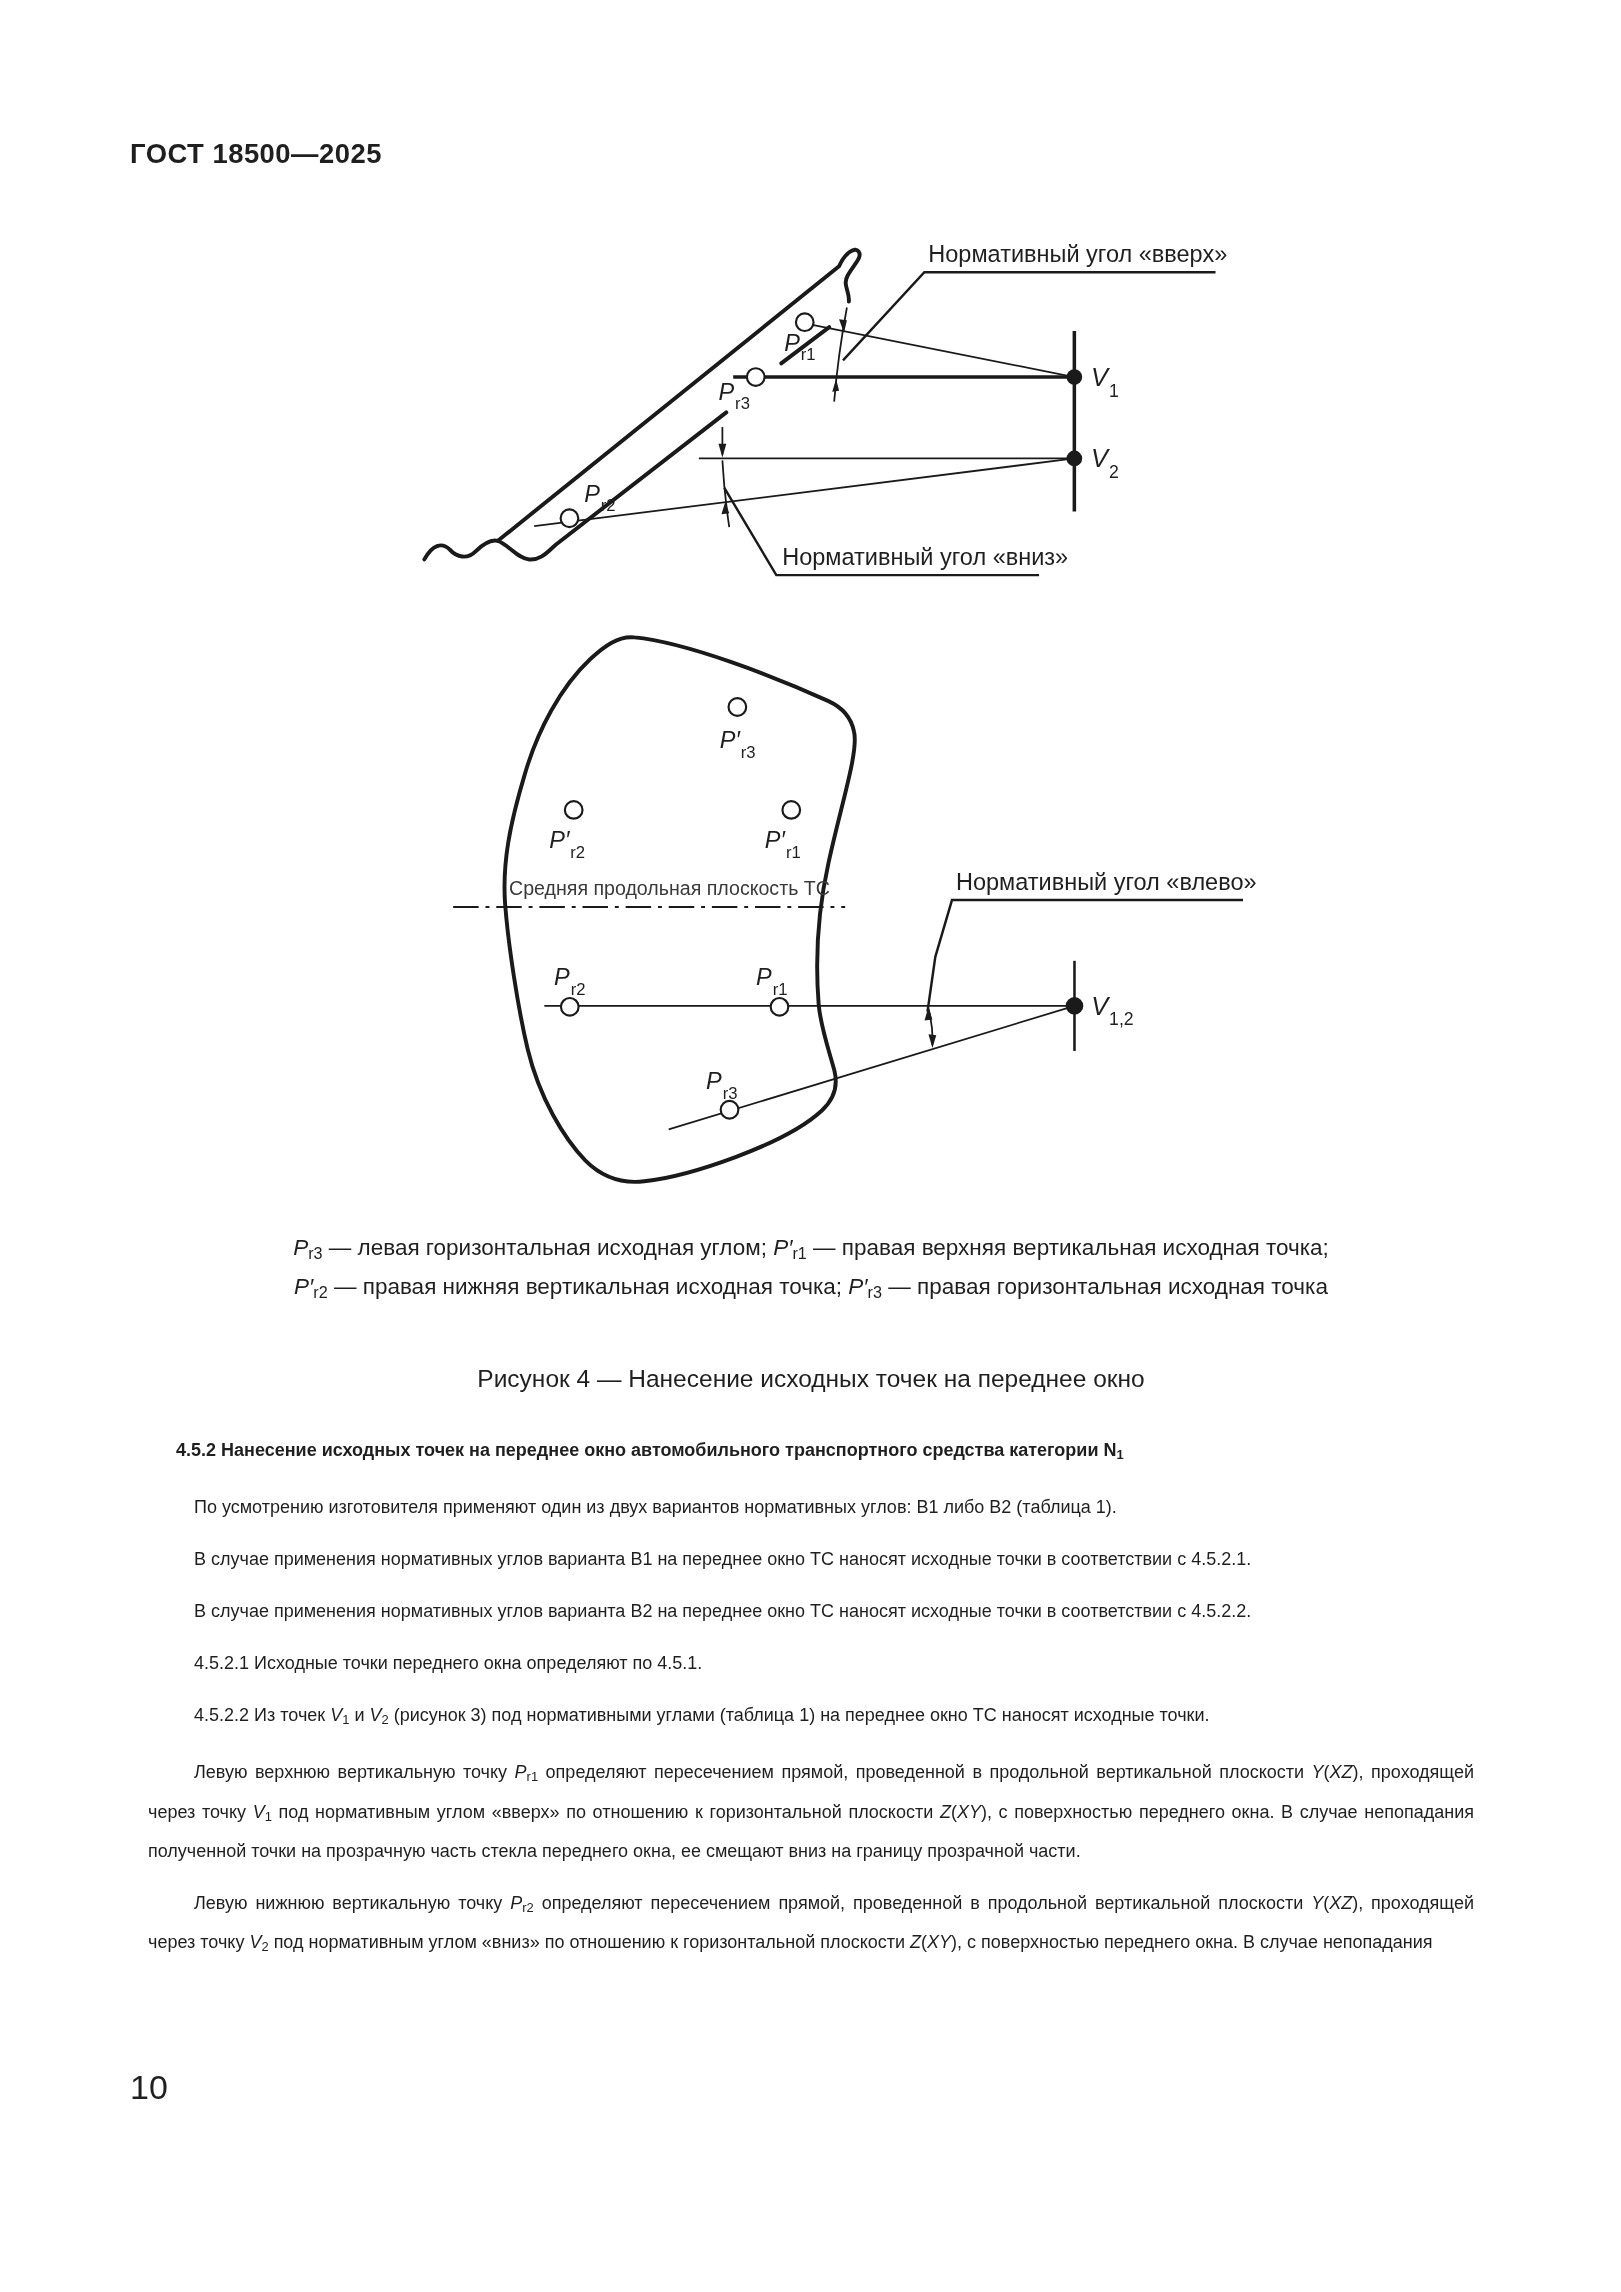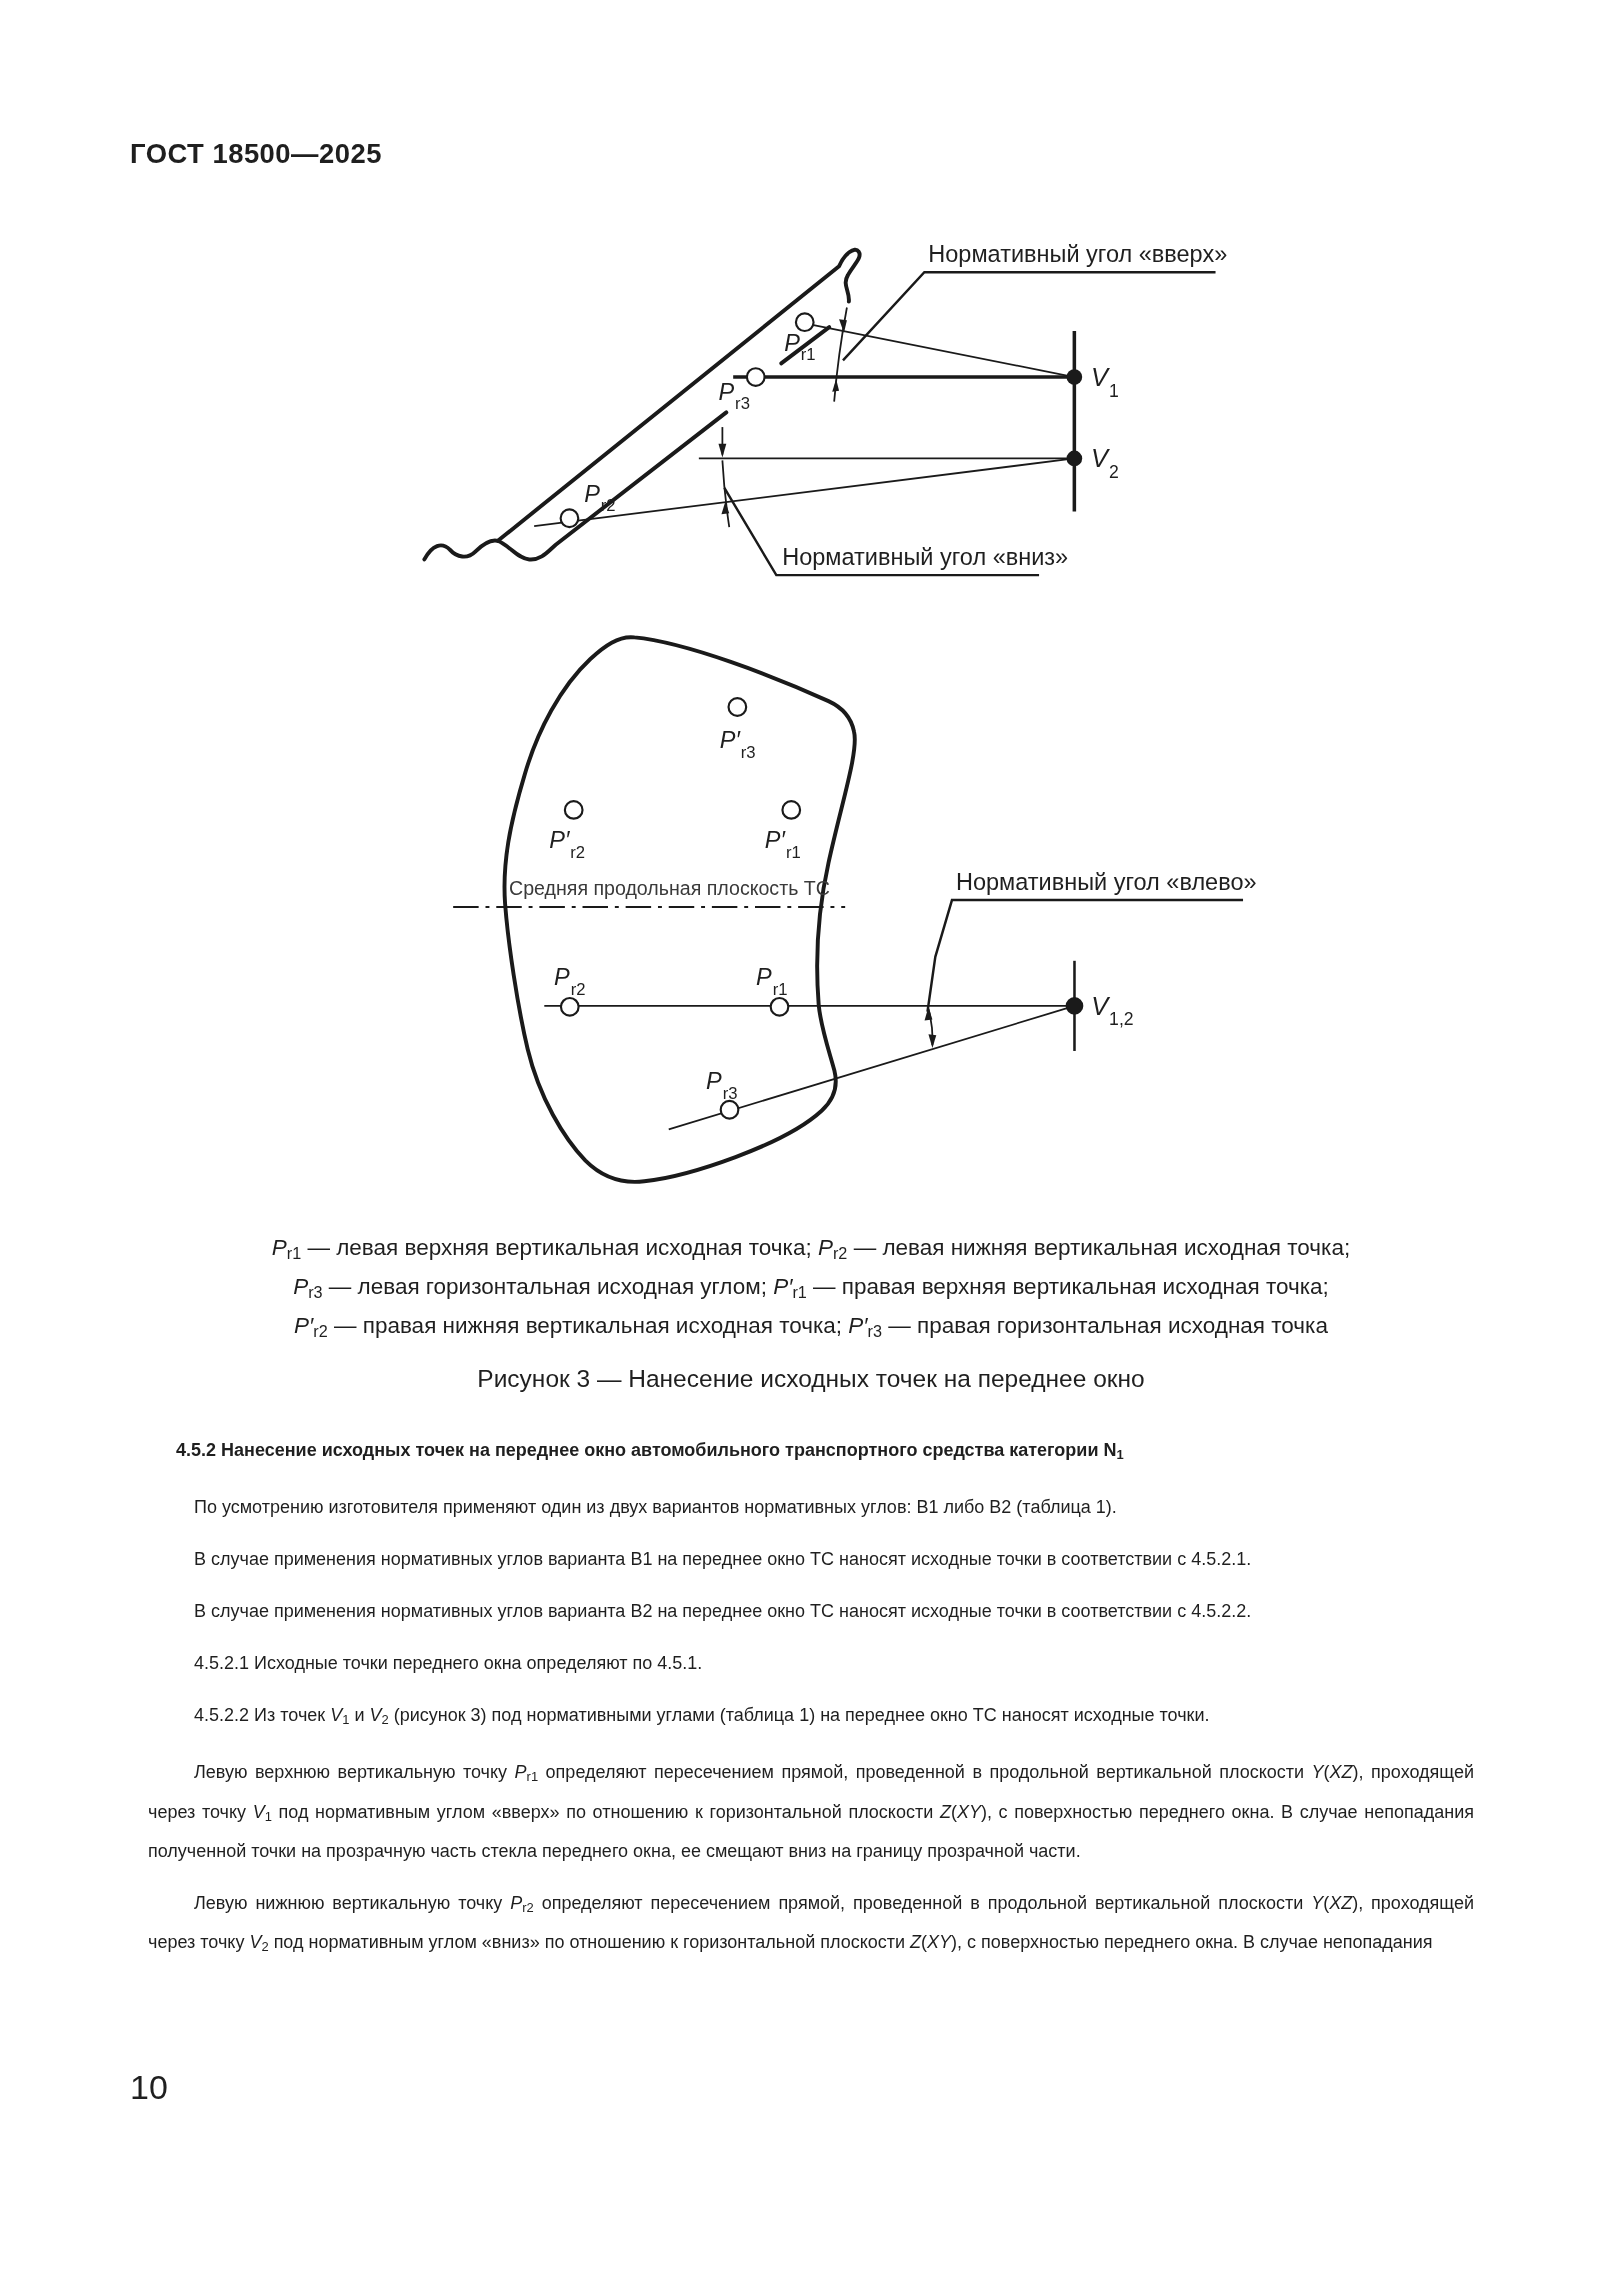--- a/index.html
+++ b/index.html
@@ -143,26 +143,25 @@
     </text>
     <text x="720" y="1111">
       <tspan class="pt-main">P</tspan><tspan class="pt-sub" dx="1" dy="10">r3</tspan>
     </text>
     <text x="1113" y="1035">
       <tspan class="v-main">V</tspan><tspan class="v-sub" dx="1" dy="11">1,2</tspan>
     </text>
   </svg>
 
   <div class="legend">
-    <div><span class="i">P</span><span class="sub">r1</span><span> — левая верхняя вертикальная исходная точка; </span><span class="i">P</span><span class="sub">r2</span><span> — левая нижняя вертикальная исходная точка;</span></div>
     <div><span class="i">P</span><span class="sub">r3</span><span> — левая горизонтальная исходная углом; </span><span class="i">P′</span><span class="sub">r1</span><span> — правая верхняя вертикальная исходная точка;</span></div>
     <div><span class="i">P′</span><span class="sub">r2</span><span> — правая нижняя вертикальная исходная точка; </span><span class="i">P′</span><span class="sub">r3</span><span> — правая горизонтальная исходная точка</span></div>
   </div>
 
-  <div class="caption">Рисунок 3 — Нанесение исходных точек на переднее окно</div>
+  <div class="caption">Рисунок 4 — Нанесение исходных точек на переднее окно</div>
 
   <div class="textblock">
     <div class="heading"><span>4.5.2 Нанесение исходных точек на переднее окно автомобильного транспортного средства категории N</span><span class="sub">1</span></div>
     <p><span>По усмотрению изготовителя применяют один из двух вариантов нормативных углов: В1 либо В2 (таблица 1).</span></p>
     <p><span>В случае применения нормативных углов варианта В1 на переднее окно ТС наносят исходные точки в соответствии с 4.5.2.1.</span></p>
     <p><span>В случае применения нормативных углов варианта В2 на переднее окно ТС наносят исходные точки в соответствии с 4.5.2.2.</span></p>
     <p><span>4.5.2.1 Исходные точки переднего окна определяют по 4.5.1.</span></p>
     <p><span>4.5.2.2 Из точек </span><span class="i">V</span><span class="sub">1</span><span> и </span><span class="i">V</span><span class="sub">2</span><span> (рисунок 3) под нормативными углами (таблица 1) на переднее окно ТС наносят исходные точки.</span></p>
     <p><span>Левую верхнюю вертикальную точку </span><span class="i">P</span><span class="sub">r1</span><span> определяют пересечением прямой, проведенной в продольной вертикальной плоскости </span><span class="i">Y</span><span>(</span><span class="i">XZ</span><span>), проходящей через точку </span><span class="i">V</span><span class="sub">1</span><span> под нормативным углом «вверх» по отношению к горизонтальной плоскости </span><span class="i">Z</span><span>(</span><span class="i">XY</span><span>), с поверхностью переднего окна. В случае непопадания полученной точки на прозрачную часть стекла переднего окна, ее смещают вниз на границу прозрачной части.</span></p>
     <p><span>Левую нижнюю вертикальную точку </span><span class="i">P</span><span class="sub">r2</span><span> определяют пересечением прямой, проведенной в продольной вертикальной плоскости </span><span class="i">Y</span><span>(</span><span class="i">XZ</span><span>), проходящей через точку </span><span class="i">V</span><span class="sub">2</span><span> под нормативным углом «вниз» по отношению к горизонтальной плоскости </span><span class="i">Z</span><span>(</span><span class="i">XY</span><span>), с поверхностью переднего окна. В случае непопадания</span></p>

